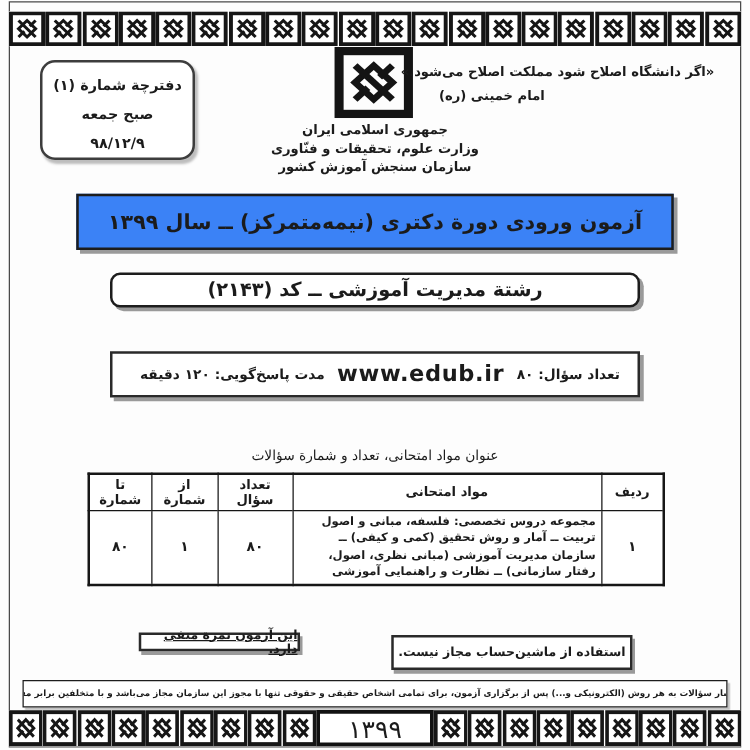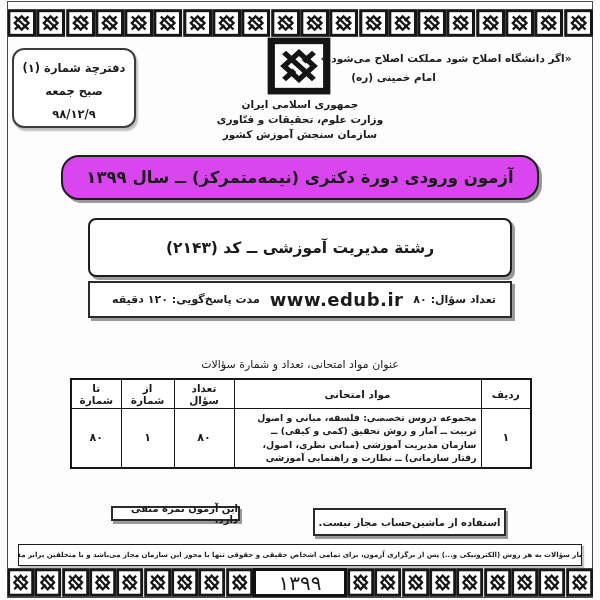--- a/index.html
+++ b/index.html
@@ -12,36 +12,36 @@
   
   .band{position:absolute; left:7px; right:7px; display:flex; background:#fff; align-items:stretch;}
   .band-top{top:9px; height:28px;}
   .band-bottom{top:568px; height:29px;}
   .tilestrip{display:flex; flex:1 1 auto; overflow:hidden;}
   .tilestrip svg{flex:1 1 auto; height:100%;}
   .yearbox{flex:0 0 88px; border:3px solid #111; background:#fff;
     display:flex; align-items:center; justify-content:center;
     font-weight:normal; font-size:20px; letter-spacing:2px;}
   
-  .booklet-box{position:absolute; left:12px; top:48px; width:124px; height:80px;
+  .booklet-box{position:absolute; left:32px; top:48px; width:124px; height:80px;
     border:2px solid #3d3d3d; border-radius:12px; background:#fff;
     box-shadow:2px 3px 2px #bdbdbd; text-align:center; direction:rtl;
     font-weight:bold; font-size:11.5px; padding-top:7px; box-sizing:border-box; line-height:23px;}
   .logo-wrap{position:absolute; left:267px; top:37px; width:64px; height:58px;}
   .org-block{position:absolute; left:180px; top:97px; width:240px; text-align:center;
     direction:rtl; font-weight:bold; font-size:10.5px; line-height:15px;}
   .quote-block{position:absolute; right:24px; top:50px; width:260px; direction:rtl;
     text-align:center; font-weight:bold; font-size:10.5px; line-height:17px;}
   .quote-attr{padding-left:0; padding-right:105px; margin-top:2px;}
   
   .title-box1{position:absolute; left:61px; top:155px; width:478px; height:45px;
-    border:2.5px solid #1d1d1d; border-radius:18px; background:#d946ef;
+    border:2.5px solid #1d1d1d; border-radius:0; background:#3b82f6;
     box-shadow:3px 3px 0 #9a9a9a; display:flex; align-items:center; justify-content:center;
     direction:rtl; font-weight:bold; font-size:16.5px; box-sizing:border-box;}
-  .title-box2{position:absolute; left:88px; top:218px; width:424px; height:59px;
+  .title-box2{position:absolute; left:88px; top:218px; width:424px; height:28px;
     border:2.5px solid #1d1d1d; border-radius:8px; background:#fff;
     box-shadow:3px 3px 0 #9a9a9a; display:flex; align-items:center; justify-content:center;
     direction:rtl; font-weight:bold; font-size:15.5px; box-sizing:border-box;}
   .info-box{position:absolute; left:88px; top:281px; width:424px; height:37px;
     border:2px solid #2a2a2a; background:#fff; box-shadow:3px 3px 0 #9a9a9a;
     display:flex; direction:rtl; align-items:center; justify-content:space-between;
     padding:0 14px 0 22px; box-sizing:border-box; font-weight:bold; font-size:11px;}
   .watermark{direction:ltr; font-size:18px; font-weight:bold; letter-spacing:.5px;}
   
   .table-caption{position:absolute; left:0; top:358px; width:100%; text-align:center;
@@ -51,21 +51,21 @@
     border:2px solid #161616; background:#fff;}
   .exam-table th,.exam-table td{border:1.5px solid #161616; font-weight:bold; padding:2px 4px;}
   .exam-table th{font-size:10.5px; height:17px;}
   .cell-num{text-align:center; font-size:11px;}
   .cell-subject{font-size:9.3px; line-height:1.45; text-align:right; padding:3px 7px;}
   
   .note-box{position:absolute; border:2px solid #2a2a2a; background:#fff;
     box-shadow:2px 3px 0 #9a9a9a; display:flex; align-items:center; justify-content:center;
     direction:rtl; font-weight:bold; font-size:10px; box-sizing:border-box;}
   .note-calculator{left:313px; top:508px; width:193px; height:28px;}
-  .note-negative{left:111px; top:506px; width:129px; height:15px;}
+  .note-negative{left:111px; top:506px; width:129px; height:15px;text-decoration:underline;}
   
   .copyright-bar{position:absolute; left:18px; top:544px; width:564px; height:22px;
     border:1.5px solid #1d1d1d; background:#fff; box-shadow:2px 2px 1px #c2c2c2;
     display:flex; align-items:center; justify-content:center; direction:rtl;
     font-weight:bold; font-size:7px; white-space:nowrap; overflow:hidden; box-sizing:border-box;}
 </style>
 </head>
 <body>
 
 <div class="page">

